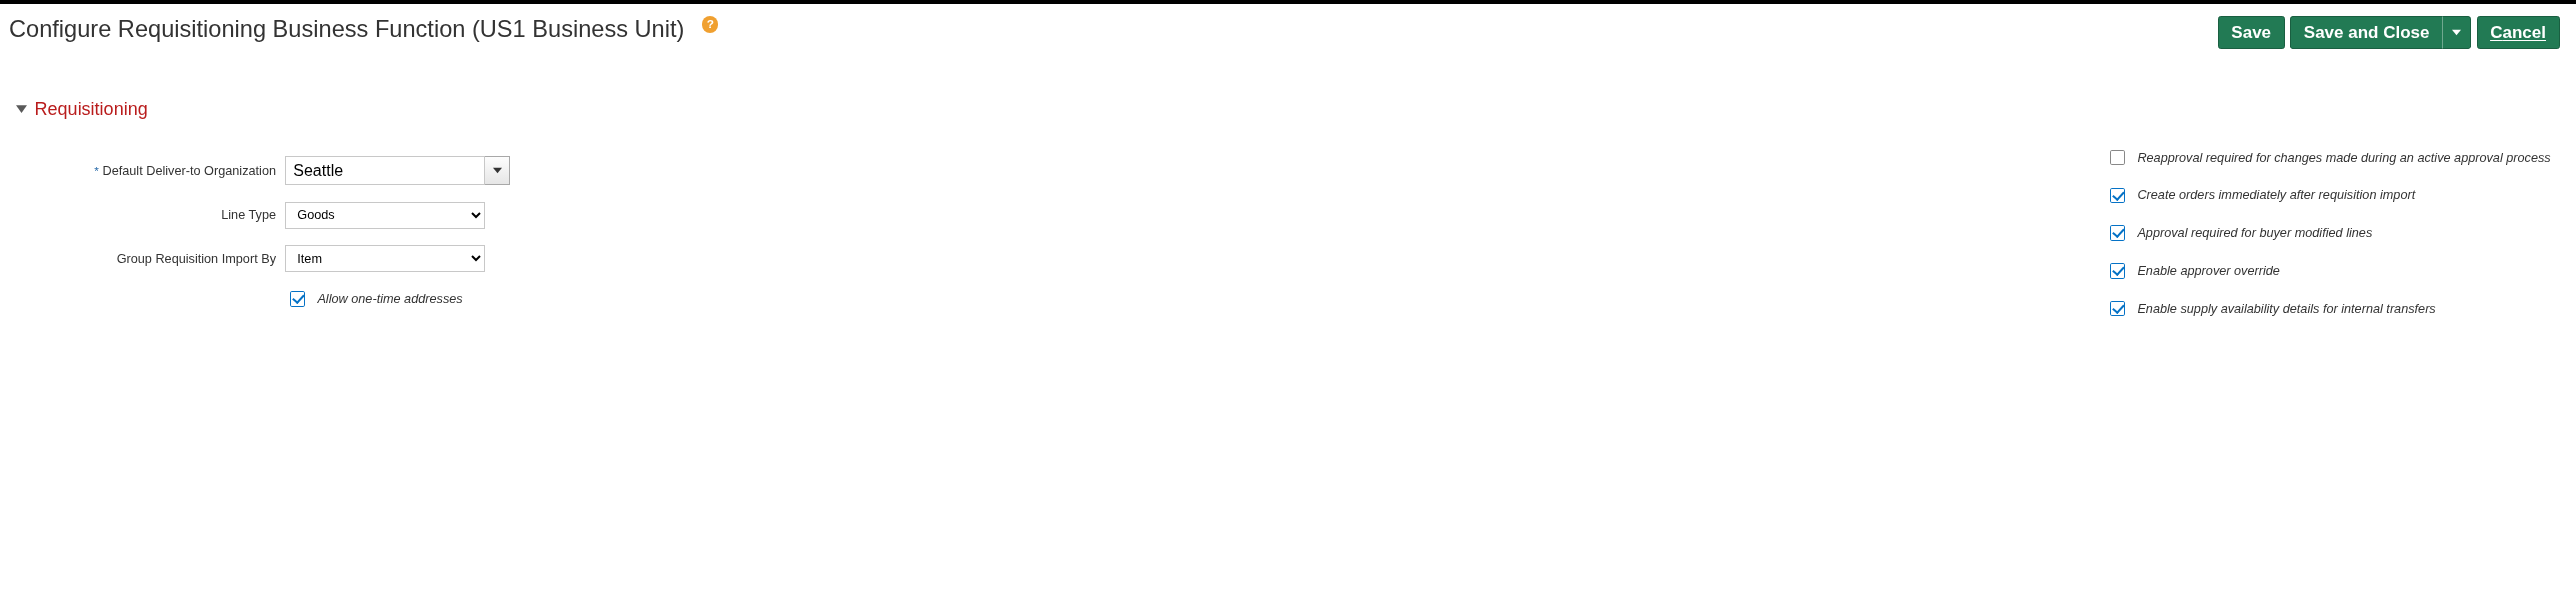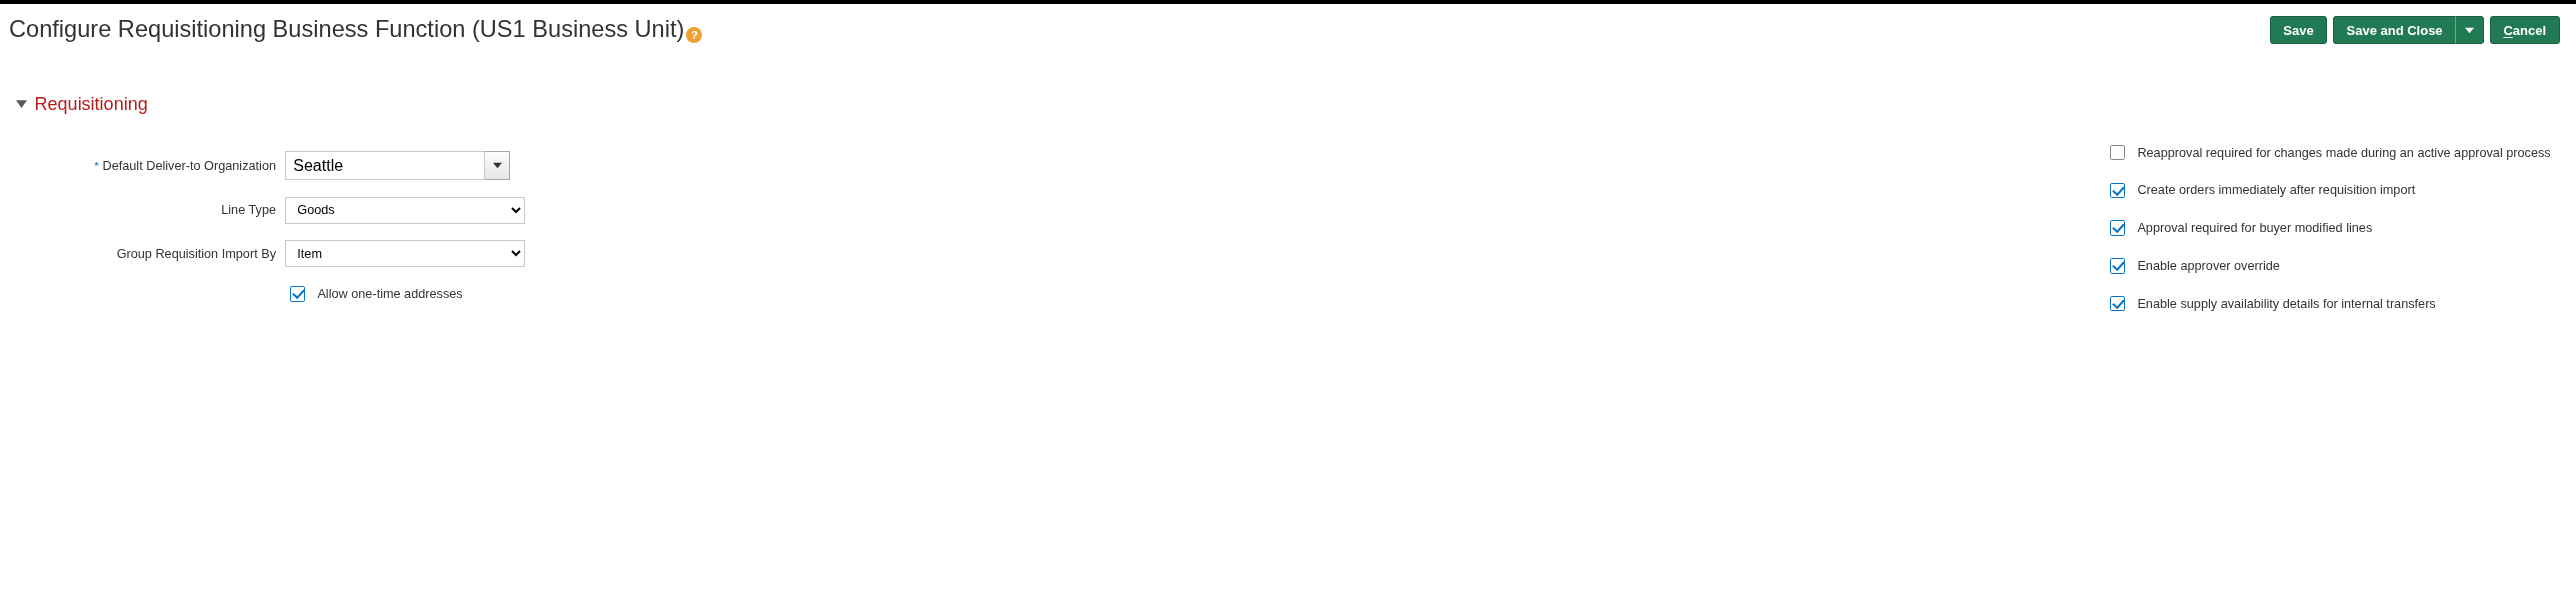--- a/index.html
+++ b/index.html
@@ -21,22 +21,22 @@
   .header-row {
     display: flex;
     justify-content: space-between;
     align-items: flex-start;
   }
   .page-title {
     font-size: 23.6px;
     font-weight: 400;
     color: #333;
     display: flex;
-    align-items: flex-end;
-    gap: 0;
+    align-items: flex-start;
+    gap: 16px;
   }
   .help-icon {
     display: inline-flex;
     align-items: center;
     justify-content: center;
     width: 16.3px;
     height: 16.3px;
     border-radius: 50%;
     background: #f0a030;
     color: #fff;
@@ -48,42 +48,42 @@
   .button-row {
     display: flex;
     gap: 5.4px;
     align-items: stretch;
   }
   .btn {
     background: #227a54;
     color: #fff;
     border: 0.9px solid #1a5f41;
     padding: 5.4px 12.7px;
-    font-size: 13px;
+    font-size: 17px;
     font-weight: 600;
     cursor: pointer;
     border-radius: 2.7px;
     display: inline-flex;
     align-items: center;
     gap: 5.4px;
   }
   .btn-split {
     display: inline-flex;
     border-radius: 2.7px;
     overflow: hidden;
   }
   .btn-split .btn { border-radius: 0; }
   .btn-split .btn:first-child { border-right: none; border-radius: 2.7px 0 0 2.7px; text-align: center; }
   .btn-split .btn-caret {
     padding: 5.4px 9px;
     border-left: 0.9px solid rgba(255,255,255,0.35);
     border-radius: 0 2.7px 2.7px 0;
   }
   .btn-caret svg { width: 9px; height: 9px; fill: #fff; }
-  .btn-cancel span { text-underline-offset: 1.8px; }
+  .btn-cancel span { text-decoration: underline; text-underline-offset: 1.8px; }
 
   .section {
     margin-top: 50px;
   }
   .section-header {
     display: flex;
     align-items: center;
     gap: 7.3px;
     font-size: 18px;
     color: #b91c1c;
@@ -147,21 +147,21 @@
     display: flex;
     align-items: center;
     justify-content: center;
     cursor: pointer;
   }
   .combo-btn svg { width: 9px; height: 9px; fill: #333; }
   select.native-sel {
     border: 0.9px solid #c8c8c8;
     padding: 4.5px 7.3px;
     font-size: 12.7px;
-    width: 240px;
+    width: 200px;
     background: #fff;
     height: 27px;
   }
   .check-row {
     display: flex;
     align-items: center;
     gap: 9px;
   }
   .check-row.indented { padding-left: 241px; }
   .chk {
@@ -184,20 +184,21 @@
     left: 3.6px; top: 0px;
     width: 4.5px; height: 9px;
     border: solid #0572c6;
     border-width: 0 2.3px 2.3px 0;
     transform: rotate(42deg);
   }
   .chk-label {
     font-size: 12.7px;
     color: #333;
     cursor: pointer;
+    font-style: italic;
   }
 </style>
 </head>
 <body>
 
 <div class="top-bar"></div>
 
 <div class="page">
 
   <div class="header-row">

